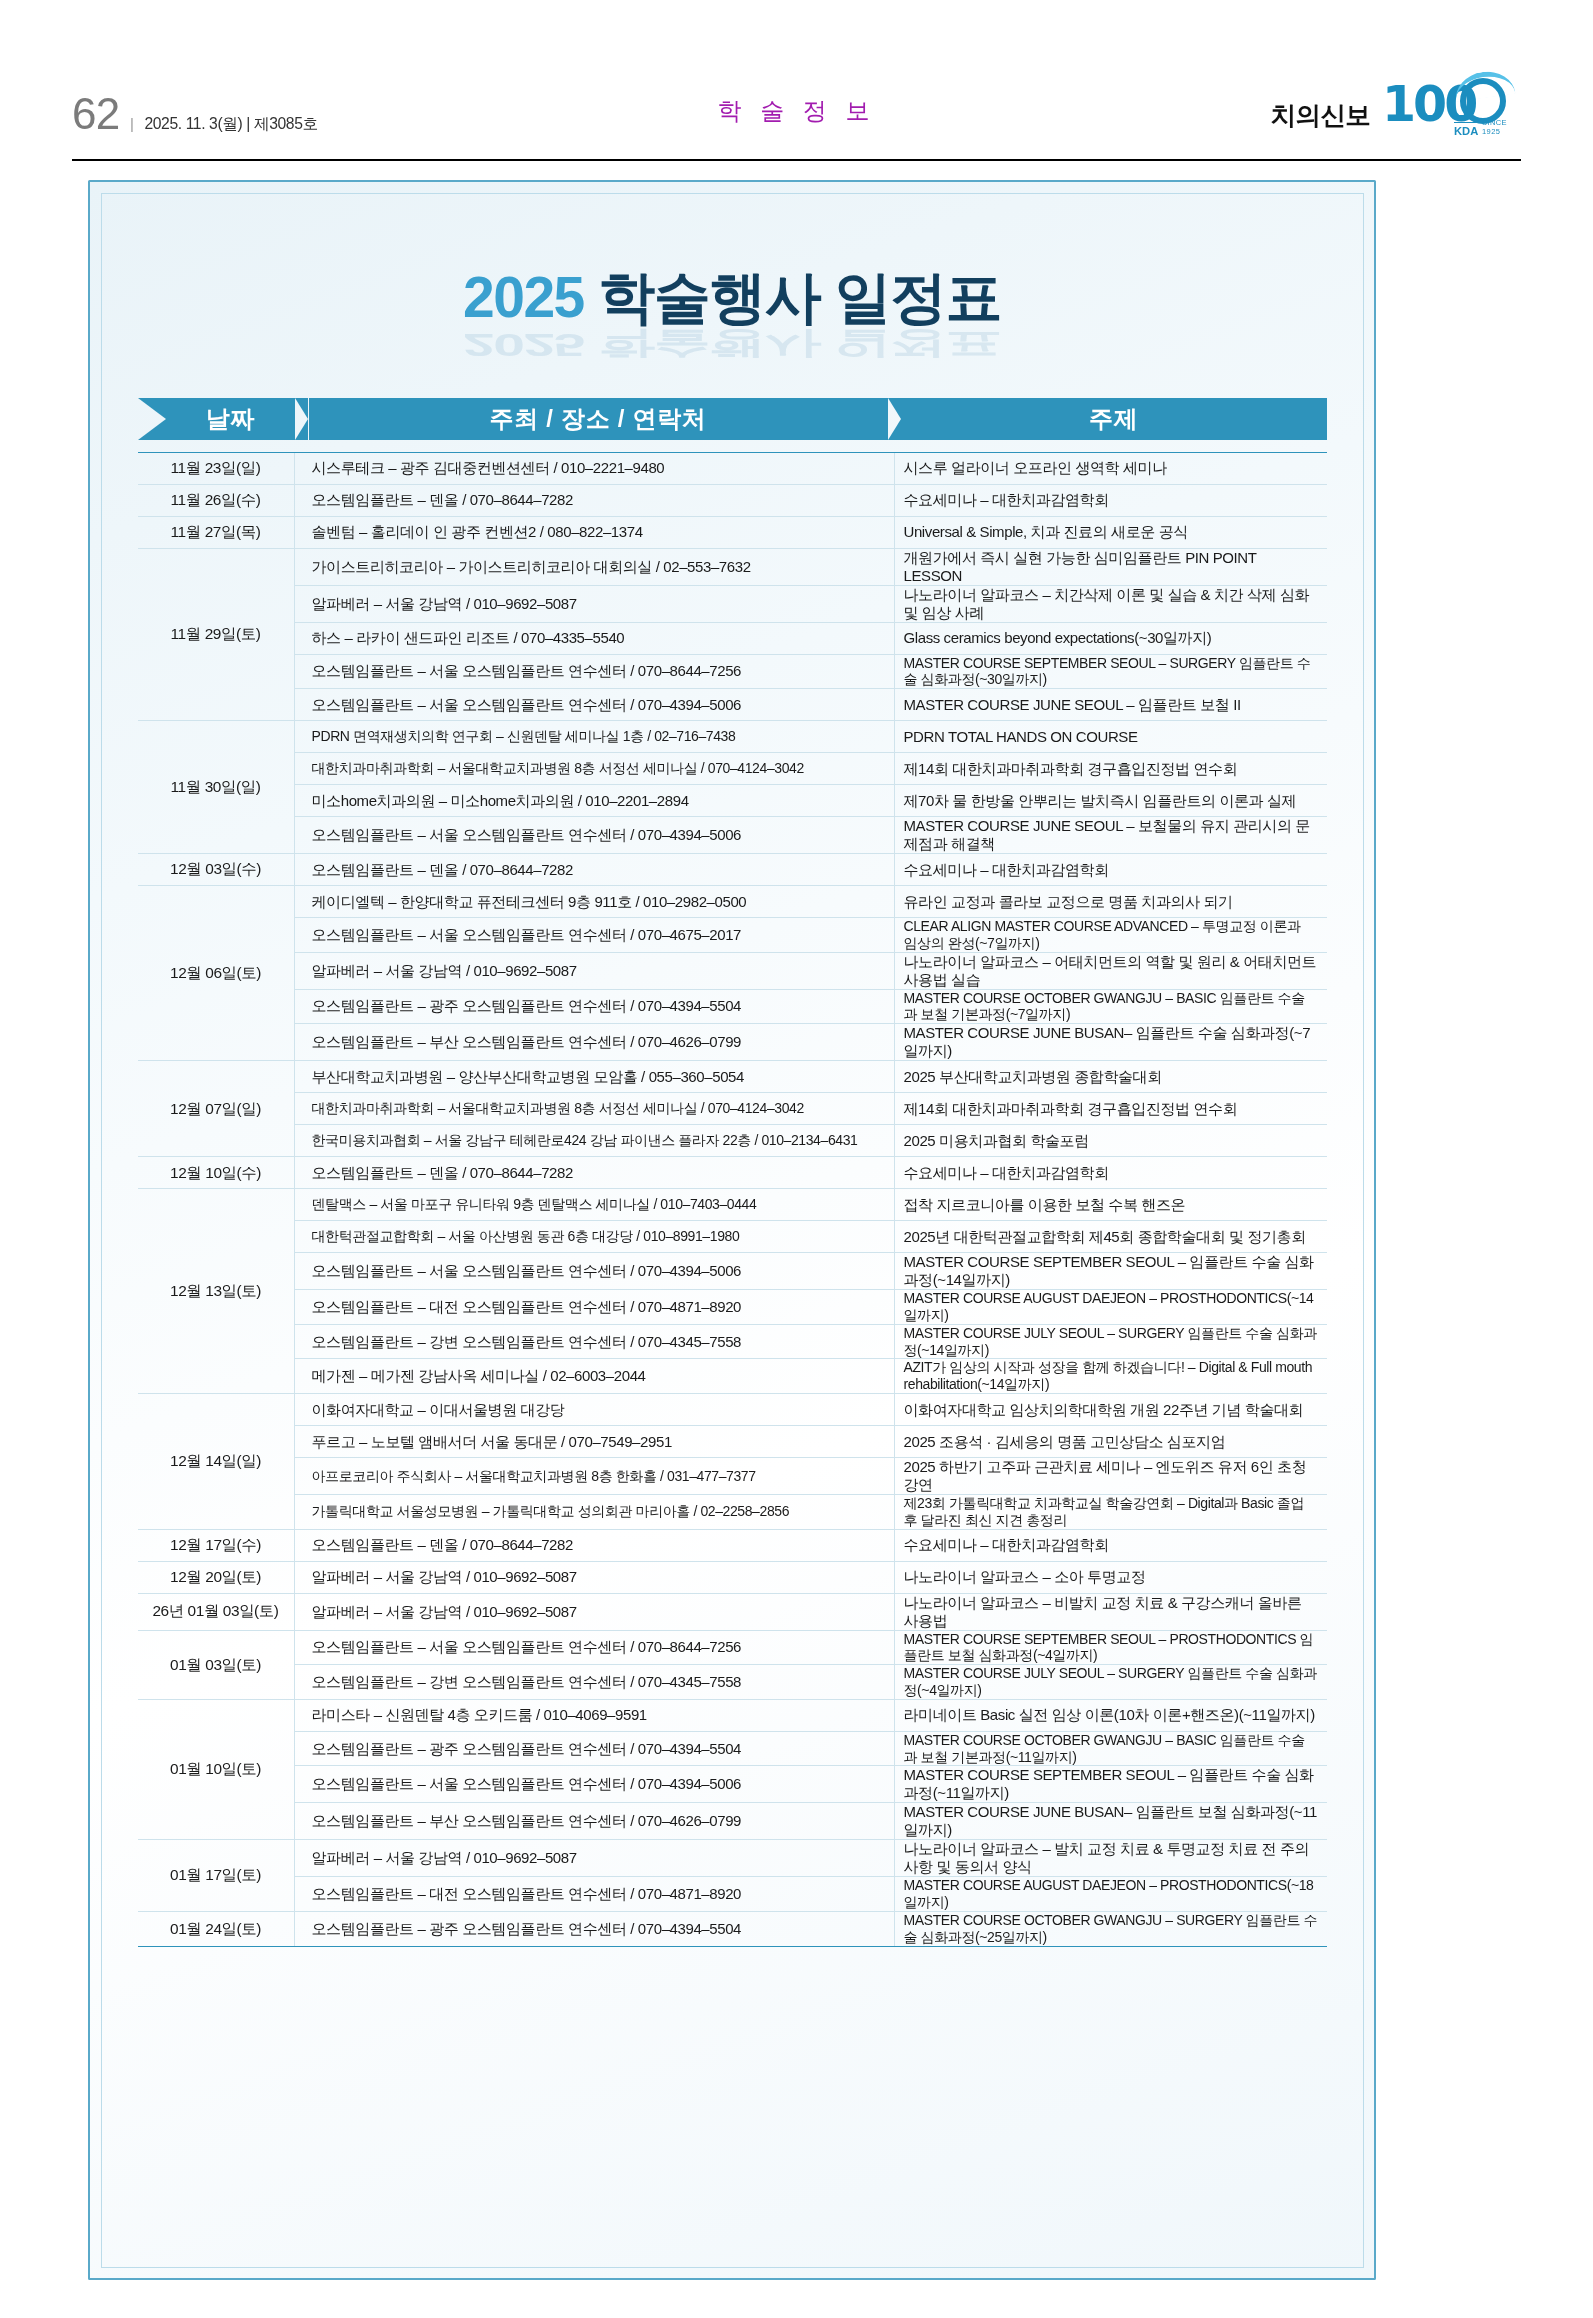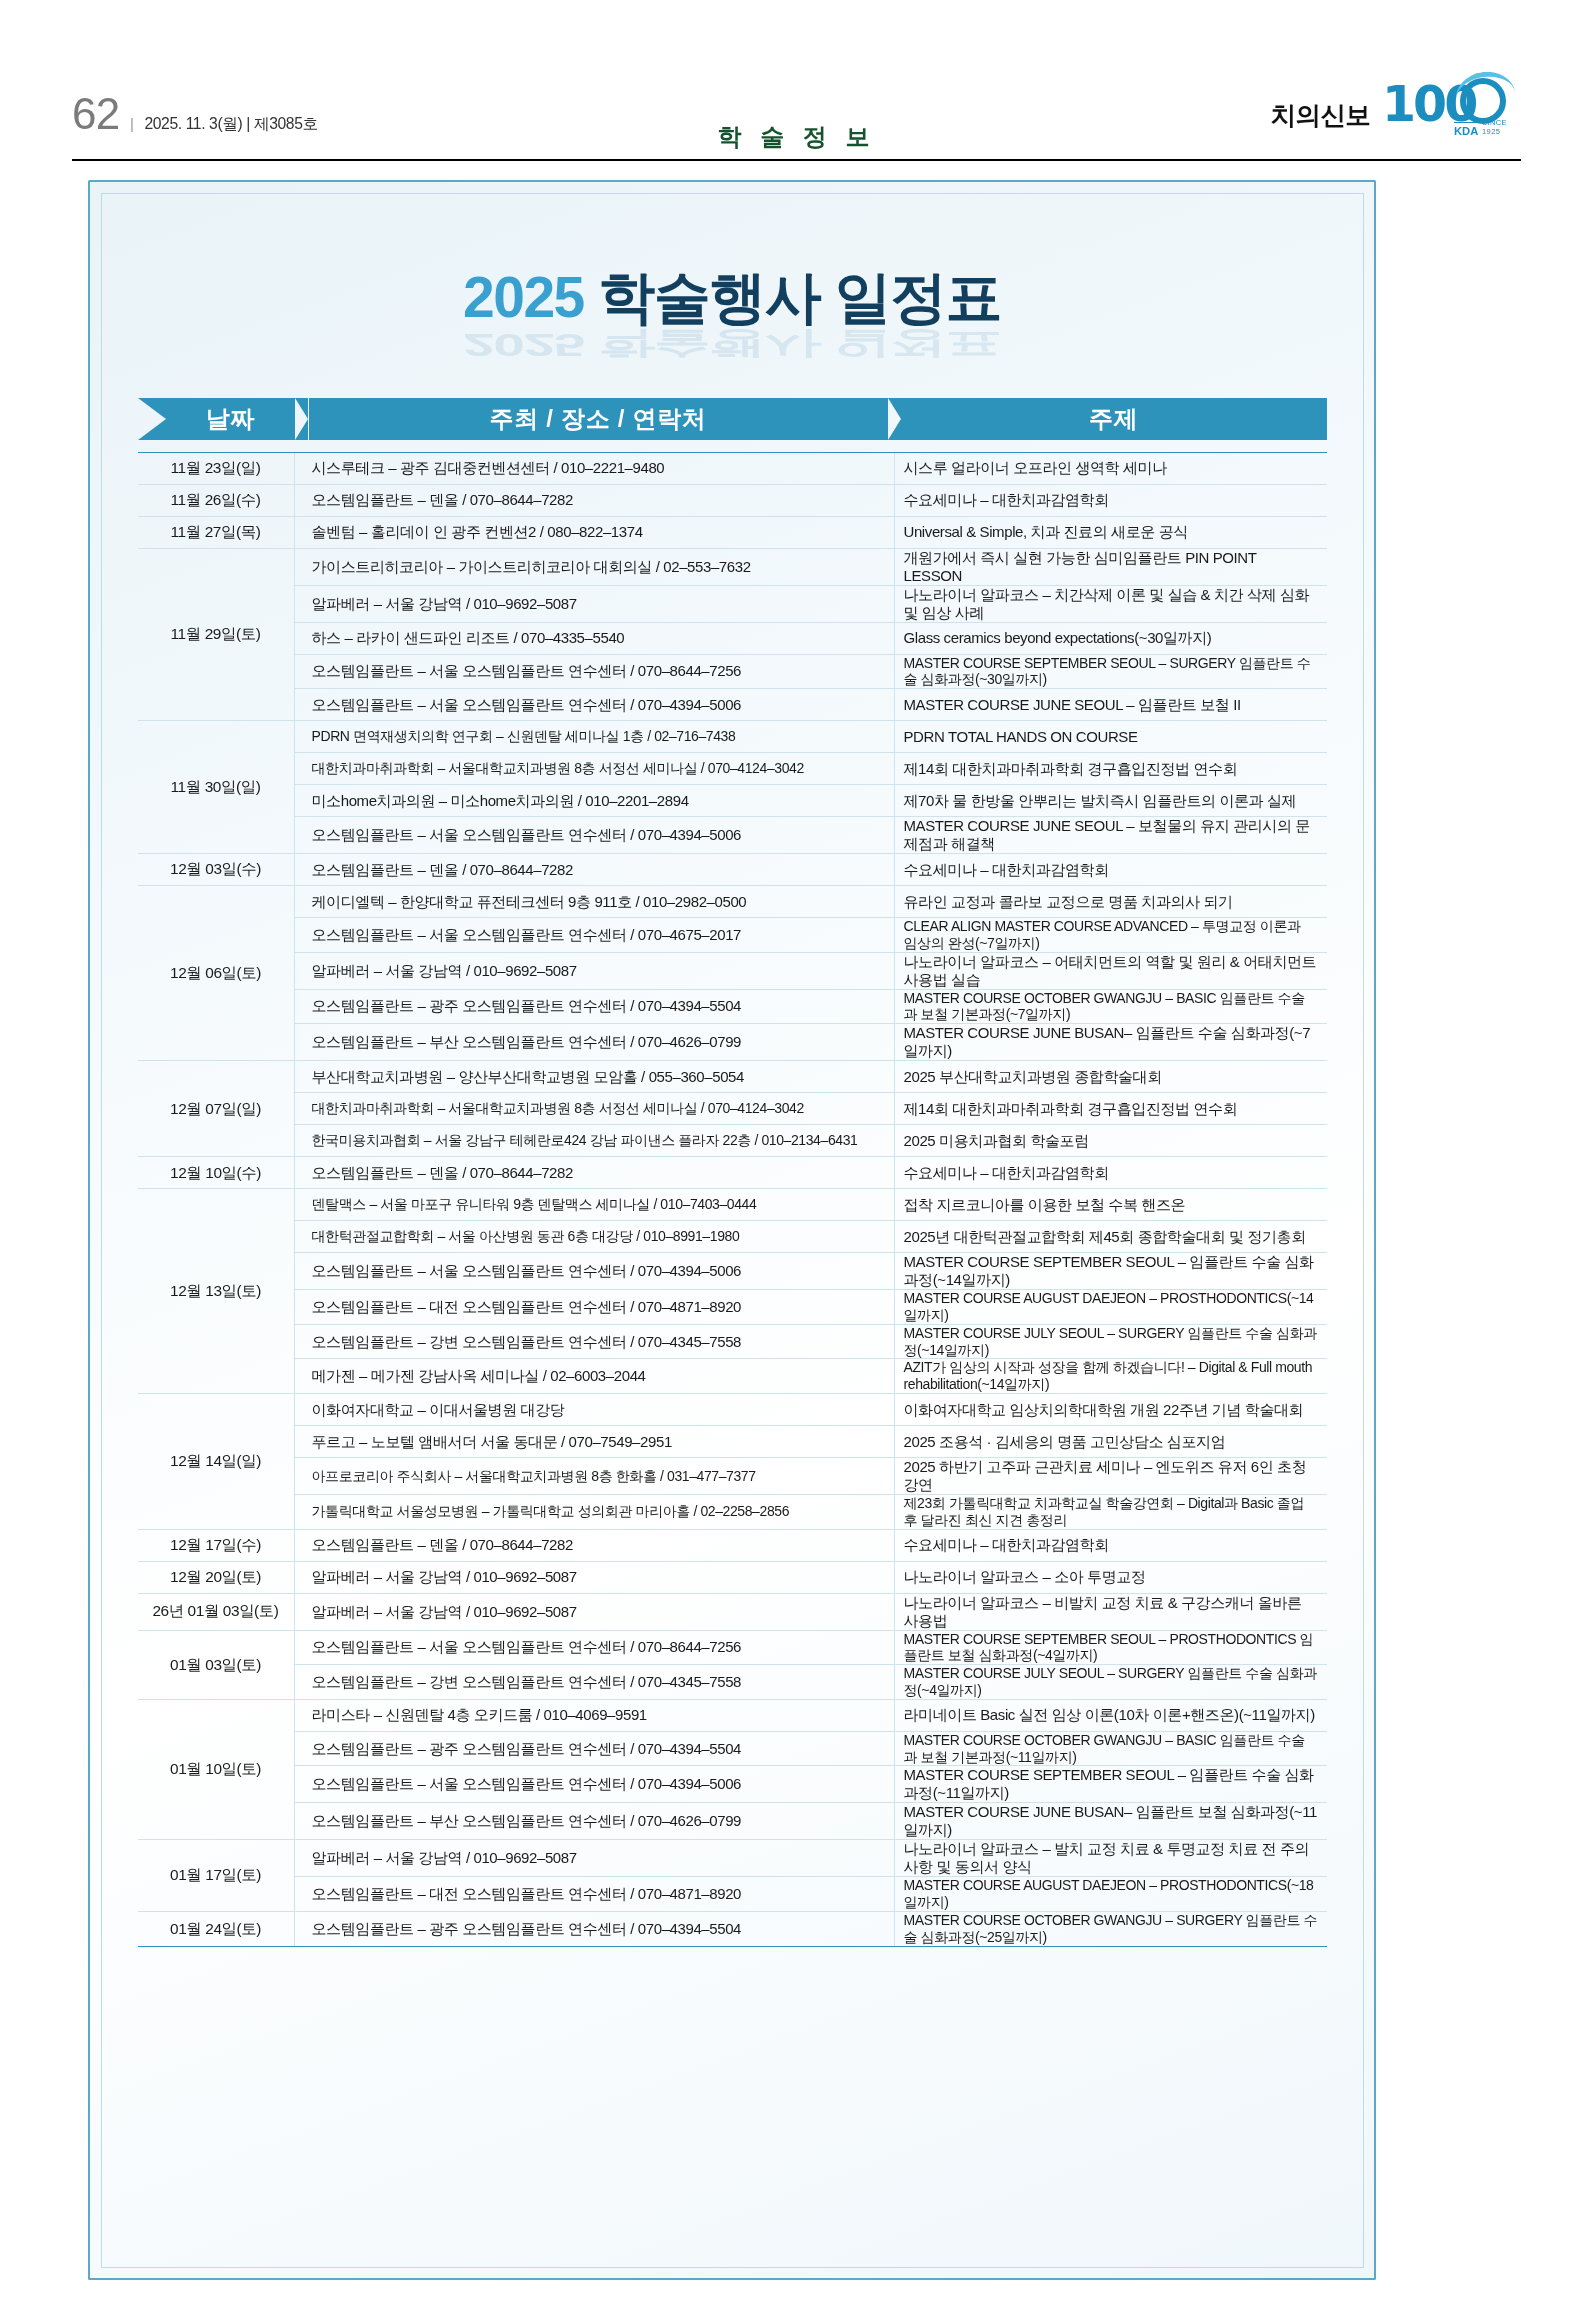--- a/index.html
+++ b/index.html
@@ -31,23 +31,23 @@
     font-weight: 400;
     letter-spacing: -0.7px;
   }
   .ph-sep {
     font-size: 15px; color: #9a9a9a;
   }
   .ph-date {
     font-size: 15.7px; color: #333; letter-spacing: -0.4px;
   }
   .ph-center {
-    position: absolute; left: 50%; transform: translateX(-50%); bottom: 2px;
-    font-size: 24px; font-weight: bold; letter-spacing: 6px;
-    color: #14532d;
+    position: absolute; left: 50%; transform: translateX(-50%); bottom: 28px;
+    font-size: 24px; font-weight: normal; letter-spacing: 6px;
+    color: #a21caf;
   }
   .ph-right {
     position: absolute; right: 0; bottom: 15px;
     display: flex; align-items: flex-end; gap: 12px;
   }
   .ph-brand {
     font-size: 25.5px; font-weight: bold; letter-spacing: -0.7px; color: #111;
     padding-bottom: 7.5px;
   }
   .logo100 {

